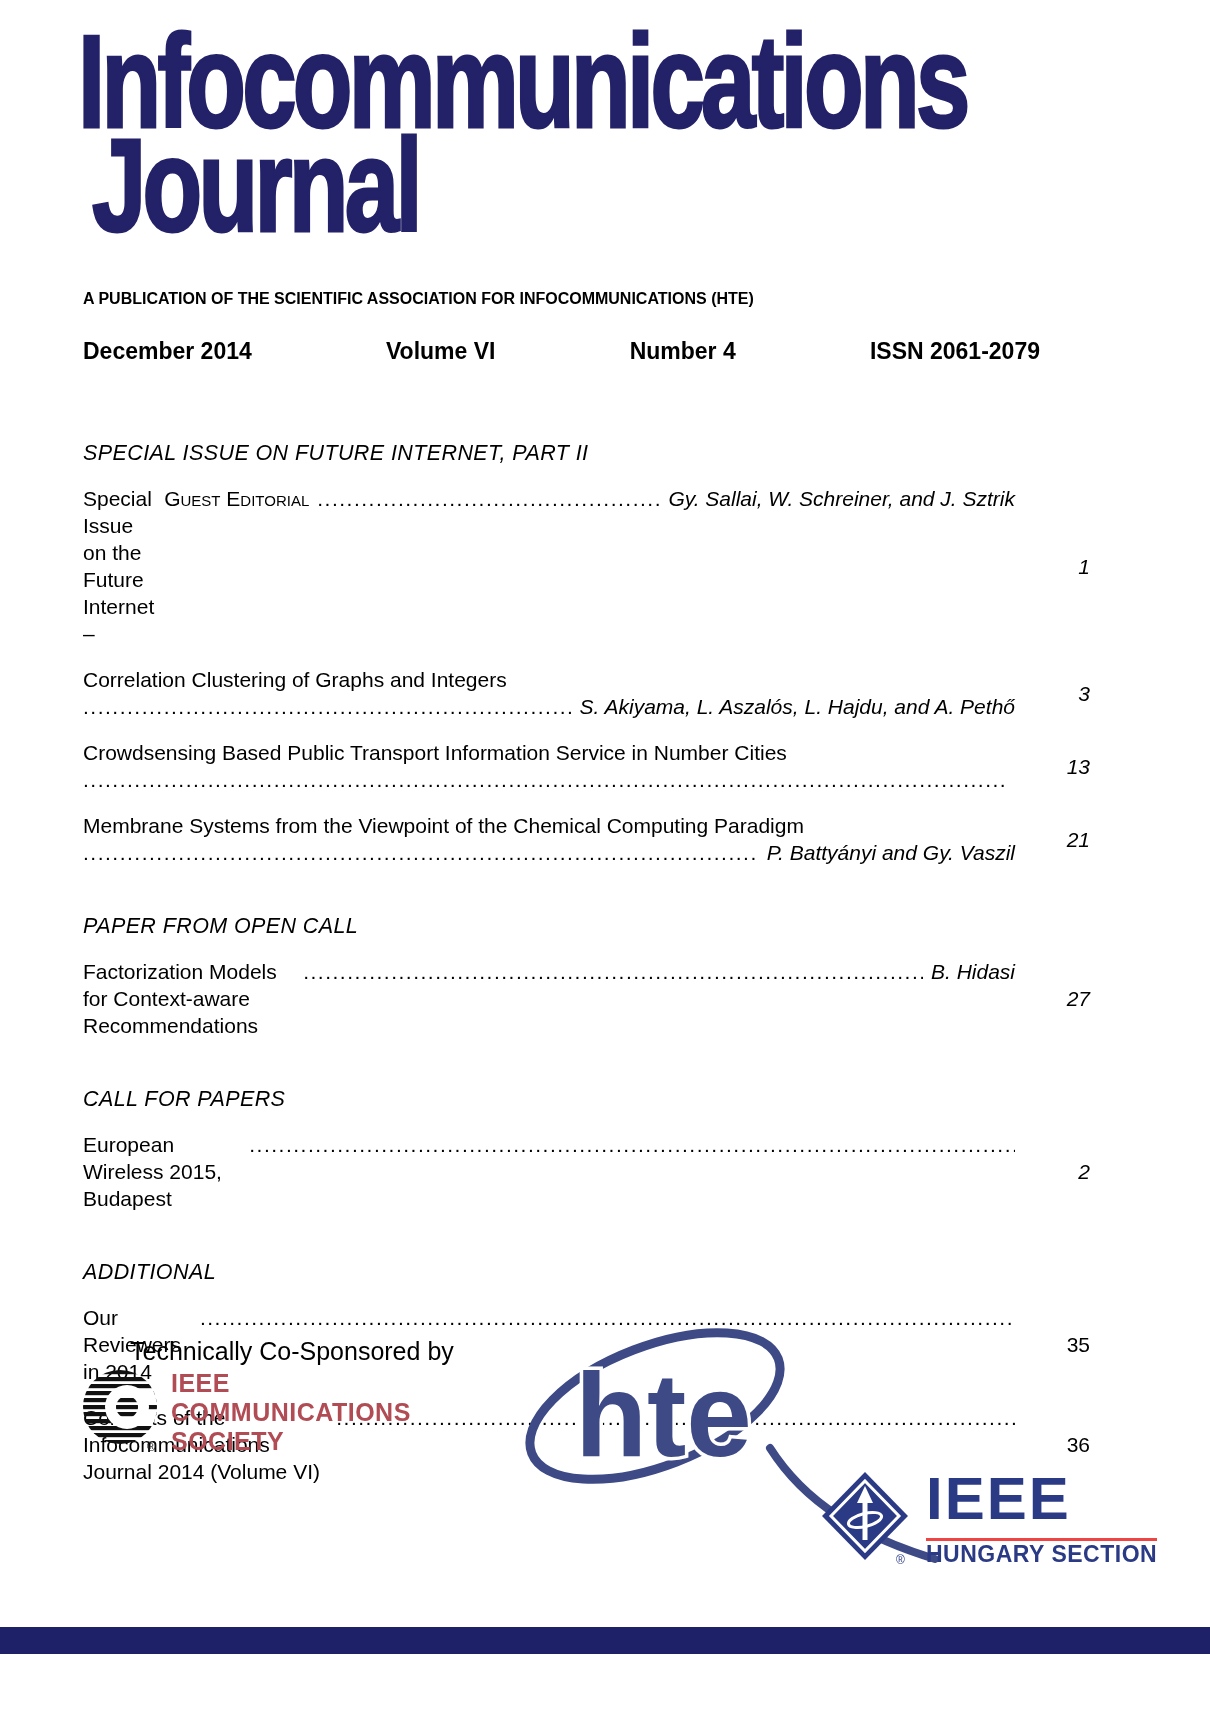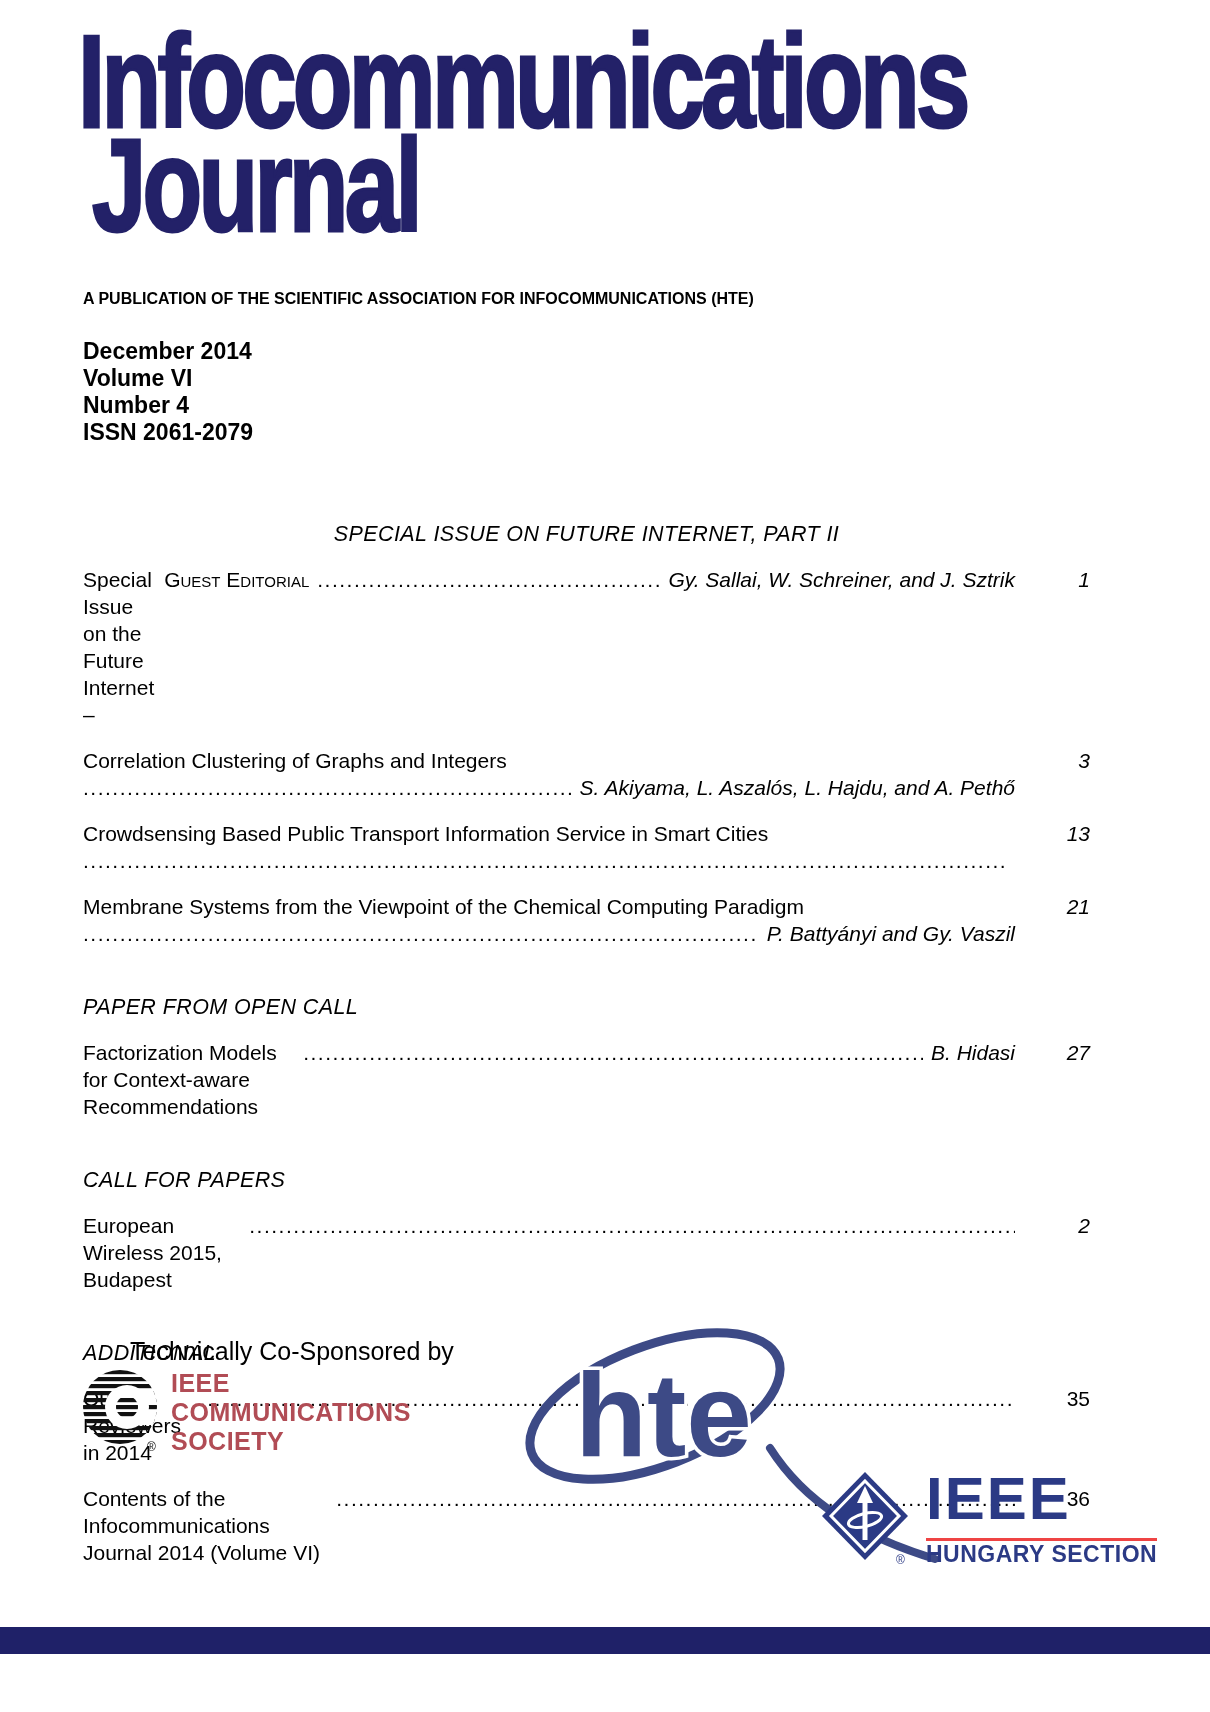--- a/index.html
+++ b/index.html
@@ -16,31 +16,31 @@
     white-space:nowrap; -webkit-text-stroke:3px #232168;
   }
   .masthead .line2 { margin-left:14px; }
 
   
   .publine {
     margin:52px 170px 0 83px; font-weight:bold; font-size:16px; white-space:nowrap;
   }
   .issue-row {
     margin:30px 170px 0 83px; display:flex; justify-content:space-between;
-    font-weight:bold; font-size:23px;flex-direction:column;
+    font-weight:bold; font-size:23px;
   }
 
   
   .toc { margin:76px 120px 0 83px; font-size:21px; }
   .toc-heading {
     font-style:italic; font-size:21.5px; letter-spacing:.4px;
     margin:48px 0 0 0; font-weight:normal;
   }
-  .toc-heading.first { margin-top:0;text-align:center; }
-  .toc-entry { display:flex; align-items:flex-start; margin-top:19px; }
+  .toc-heading.first { margin-top:0; }
+  .toc-entry { display:flex; align-items:center; margin-top:19px; }
   .toc-main { flex:1 1 auto; min-width:0; }
   .toc-title { line-height:27px; }
   .toc-line2 { display:flex; align-items:baseline; line-height:27px; }
   .authors { font-style:italic; white-space:nowrap; }
   .smallcaps { font-variant:small-caps; margin-left:6px; white-space:nowrap; }
   .leader { flex:1 1 auto; min-width:14px; overflow:hidden; white-space:nowrap; margin:0 8px; }
   .leader.to-edge { margin-right:0; }
   .leader::after {
     content:"..........................................................................................................................................................................................................................";
     letter-spacing:1.5px;
@@ -98,21 +98,21 @@
         <div class="toc-line2">
           <span class="leader" style="margin-left:0"></span>
           <span class="authors">S. Akiyama, L. Aszalós, L. Hajdu, and A. Pethő</span>
         </div>
       </div>
       <div class="toc-page pg-italic">3</div>
     </div>
 
     <div class="toc-entry">
       <div class="toc-main">
-        <div class="toc-title">Crowdsensing Based Public Transport Information Service in Smart Cities</div>
+        <div class="toc-title">Crowdsensing Based Public Transport Information Service in Number Cities</div>
         <div class="toc-line2">
           <span class="leader" style="margin-left:0"></span>
         </div>
       </div>
       <div class="toc-page pg-italic">13</div>
     </div>
 
     <div class="toc-entry">
       <div class="toc-main">
         <div class="toc-title">Membrane Systems from the Viewpoint of the Chemical Computing Paradigm</div>

